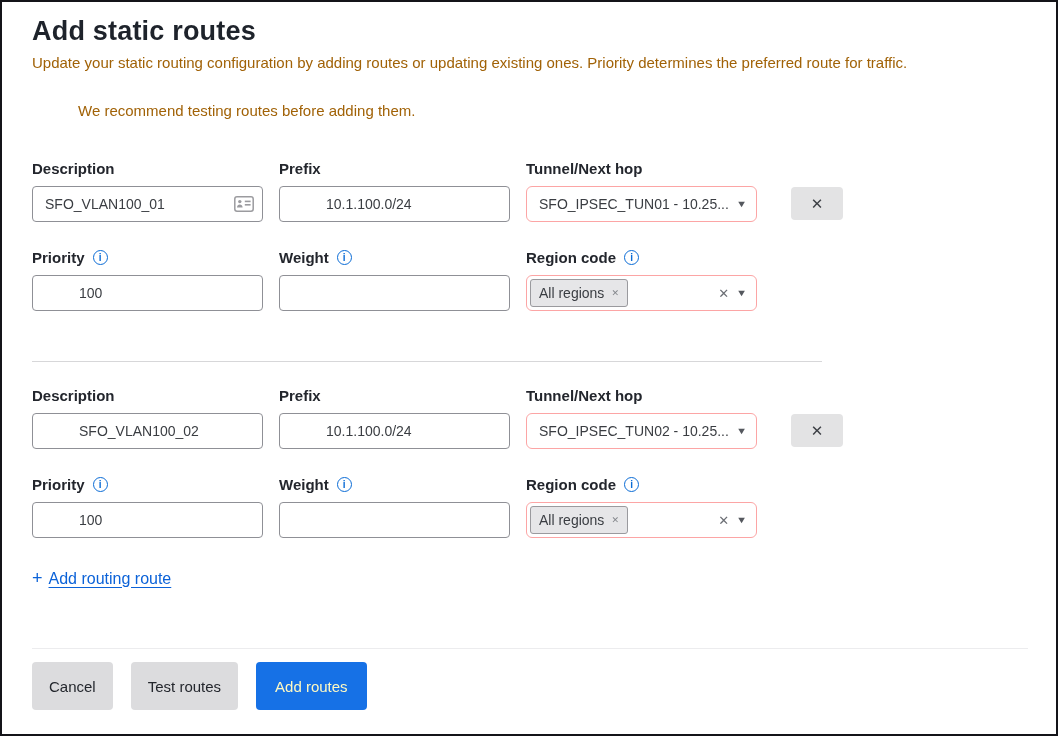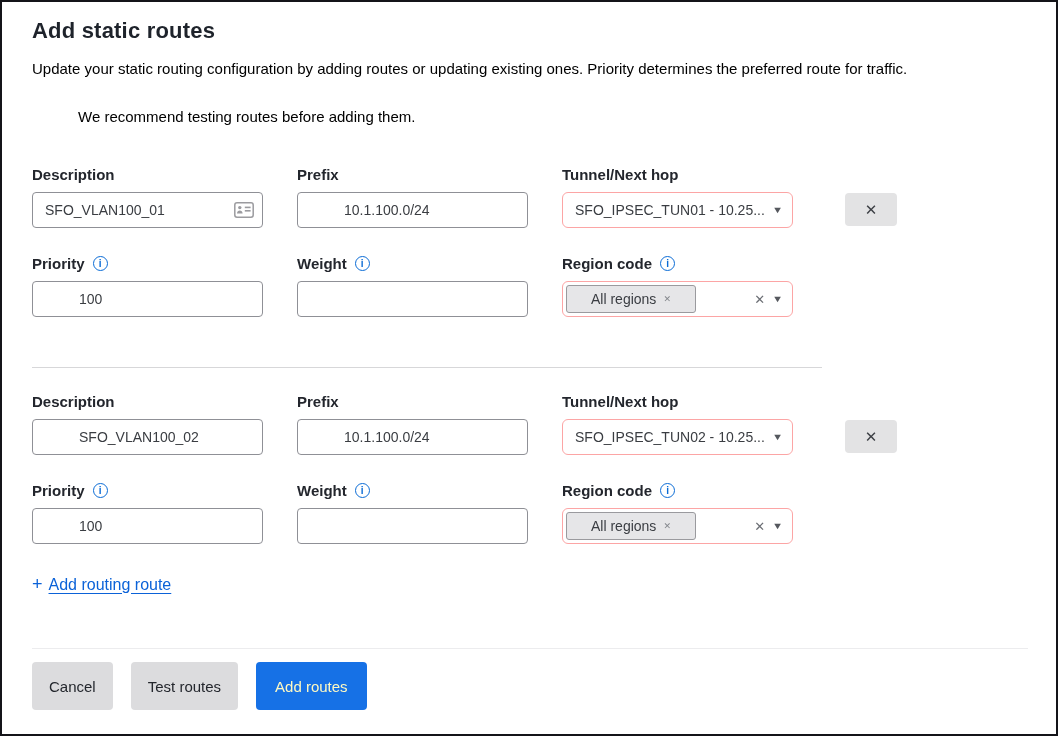--- a/index.html
+++ b/index.html
@@ -8,29 +8,29 @@
   .window {
     position:relative;
     width:1058px; height:736px;
     border:2px solid #141419;
     background:#ffffff;
     overflow:hidden;
   }
   .content { padding:14px 28px 0 30px; }
 
   .dialog-title {
-    font-size:22px; font-weight:700; color:#1e232b;
-    line-height:30px; margin-bottom:12px; letter-spacing:.2px;
+    font-size:27px; font-weight:700; color:#1e232b;
+    line-height:30px; margin-bottom:6px; letter-spacing:.2px;
   }
   .intro-text {
-    font-size:15px; color:#000000; line-height:21px; margin-bottom:27px;
+    font-size:15px; color:#a16207; line-height:21px; margin-bottom:27px;
   }
   .intro-text.second { margin-bottom:38px;margin-left:46px; }
 
-  .frow { display:flex; align-items:flex-start;gap:18px; }
+  .frow { display:flex; align-items:flex-start; }
   .frow.second { margin-top:26px;align-items:center; }
   .field { width:231px; margin-right:16px; }
   .field.tunnel-col { margin-right:17px; }
   .field-label {
     font-size:15px; font-weight:700; color:#23262d;
     line-height:19px; margin-bottom:8px; display:flex; align-items:center;
   }
   .info-icon {
     display:inline-flex; align-items:center; justify-content:center;
     width:15px; height:15px; margin-left:8px;
@@ -61,21 +61,21 @@
   .caret {
     font-size:9px; color:#55585e; margin-left:8px; flex:0 0 auto;
     transform:scaleX(1.25);
   }
   .clear-x { font-size:13px; color:#6b6e74; margin-left:8px; flex:0 0 auto; cursor:pointer; }
 
   .multi-select { padding-left:3px; }
   .chip {
     display:inline-flex; align-items:center; height:28px;
     background:#e6e6e8; border:1px solid #9a9a9e; border-radius:3px;
-    padding:0 24px; max-width:150px;
+    padding:0 8px; max-width:150px;
   }
   .chip-label { font-size:14px; color:#3a3d42; white-space:nowrap; }
   .chip-x { font-size:9px; color:#84878c; margin-left:7px; cursor:pointer; }
   .multi-spacer { flex:1 1 auto; }
 
   .remove-btn {
     width:52px; height:33px; margin-left:17px; margin-top:28px;
     background:#e3e3e4; border:none; border-radius:4px;
     font-size:15px; color:#3c3f44; cursor:pointer; line-height:1;
     font-family:"Liberation Sans", sans-serif;

